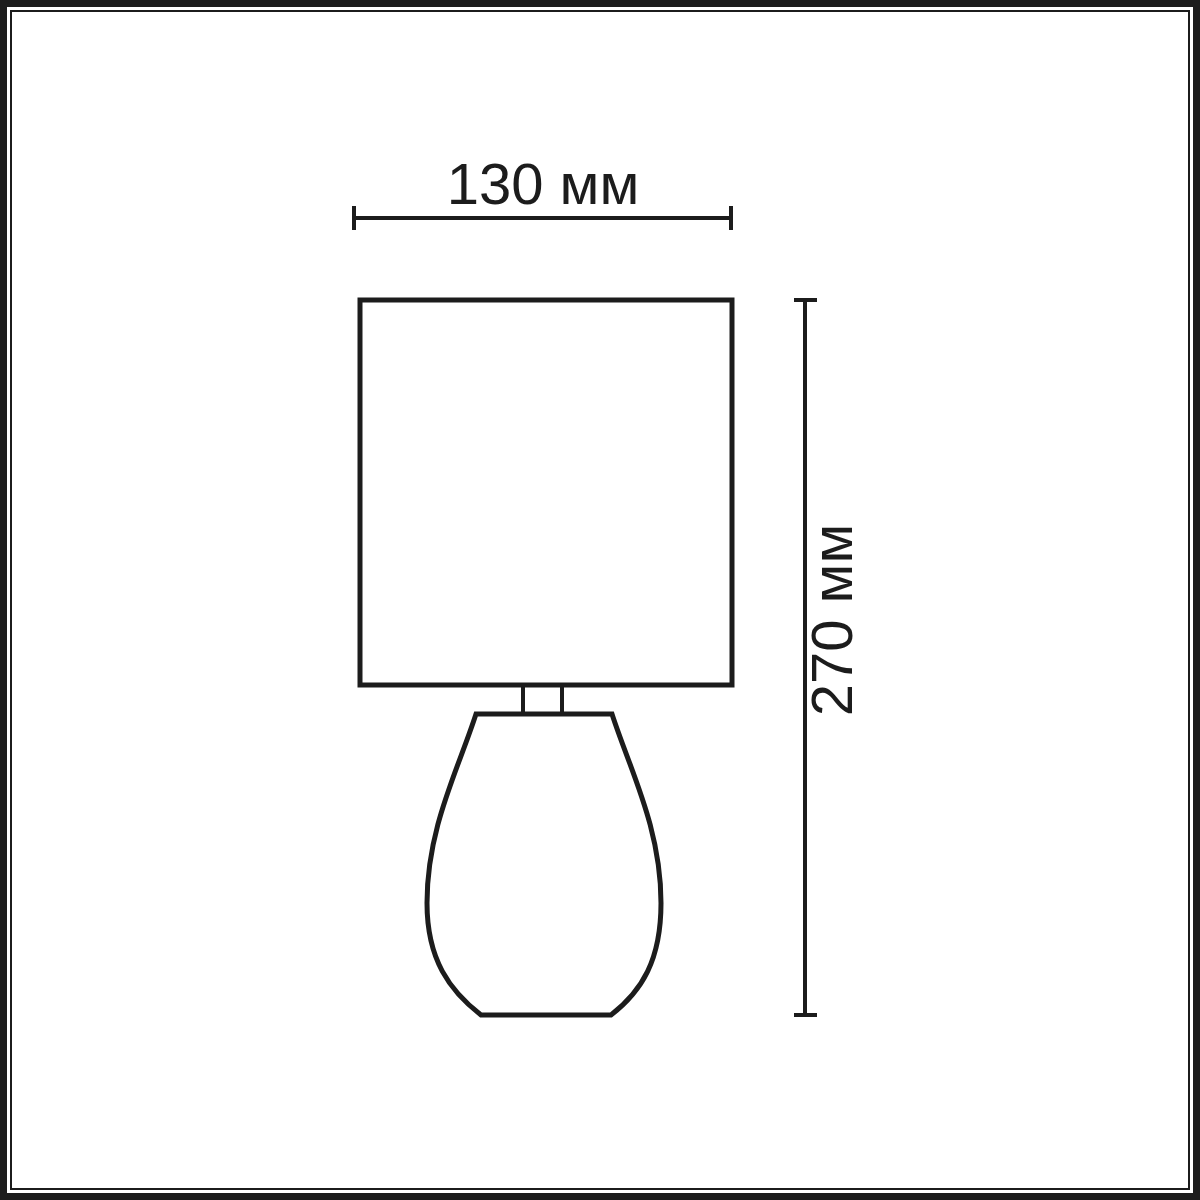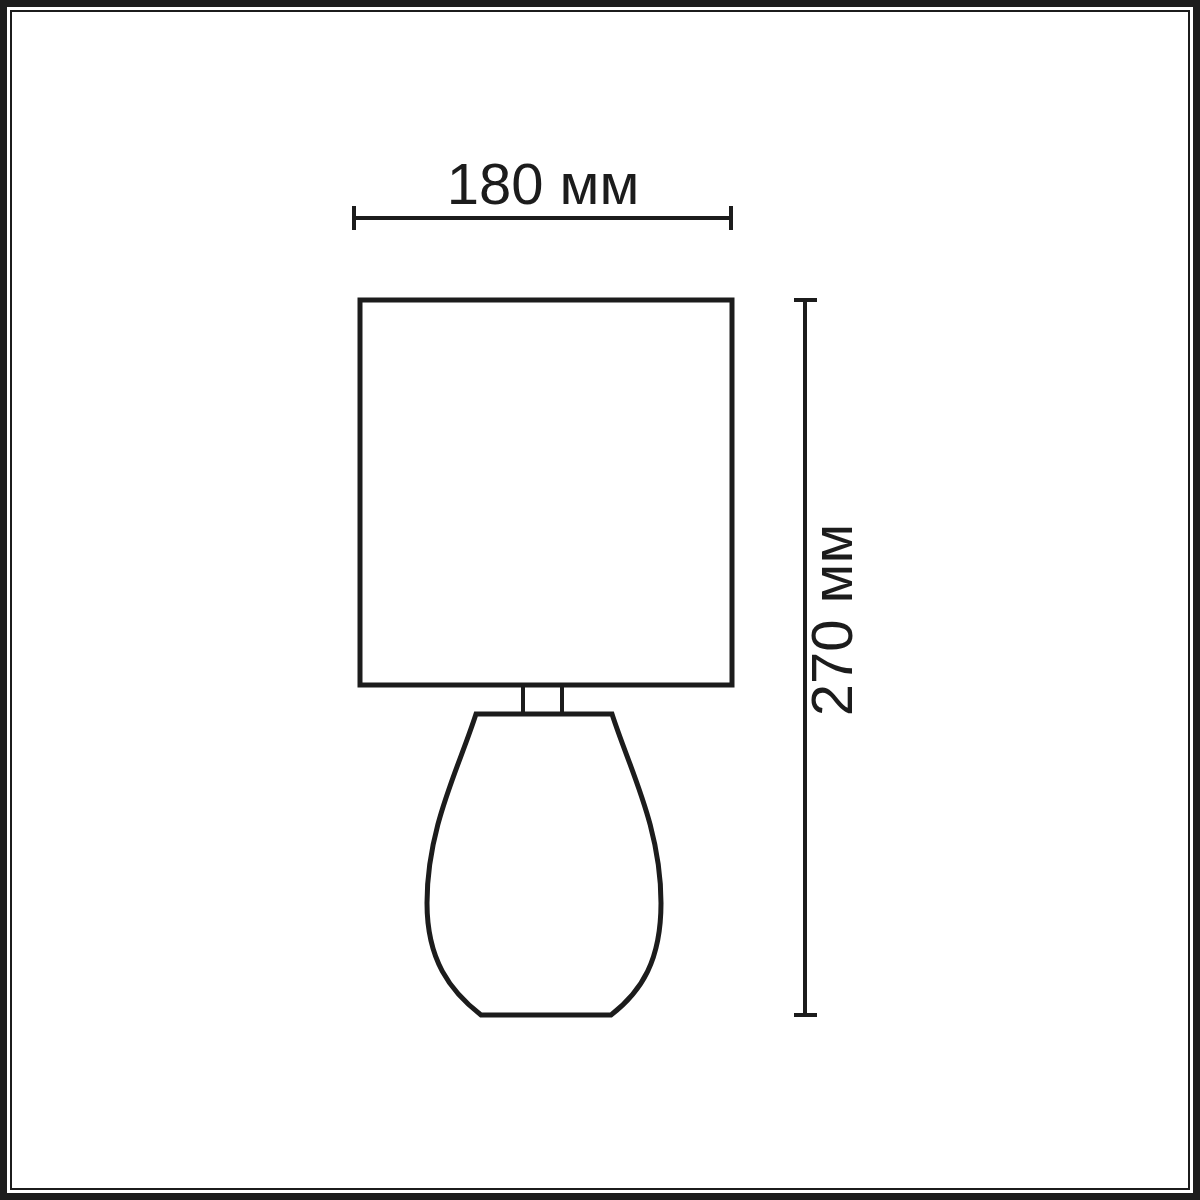--- a/index.html
+++ b/index.html
@@ -91,20 +91,20 @@
       <line class="stroke" x1="731" y1="206" x2="731" y2="230" stroke-width="4"></line>
     </g>
 
     <g>
       <line class="stroke" x1="805" y1="300" x2="805" y2="1015" stroke-width="4"></line>
       <line class="stroke" x1="794" y1="300" x2="817" y2="300" stroke-width="4"></line>
       <line class="stroke" x1="794" y1="1015" x2="817" y2="1015" stroke-width="4"></line>
     </g>
   </svg>
 
-  <div class="dim-label dim-label-width">180 мм</div>
+  <div class="dim-label dim-label-width">130 мм</div>
 
   <div class="dim-label dim-label-height">270 мм</div>
 
   <div class="frame-outer"></div>
   <div class="frame-inner"></div>
 
 </div>
 
 </body></html>

